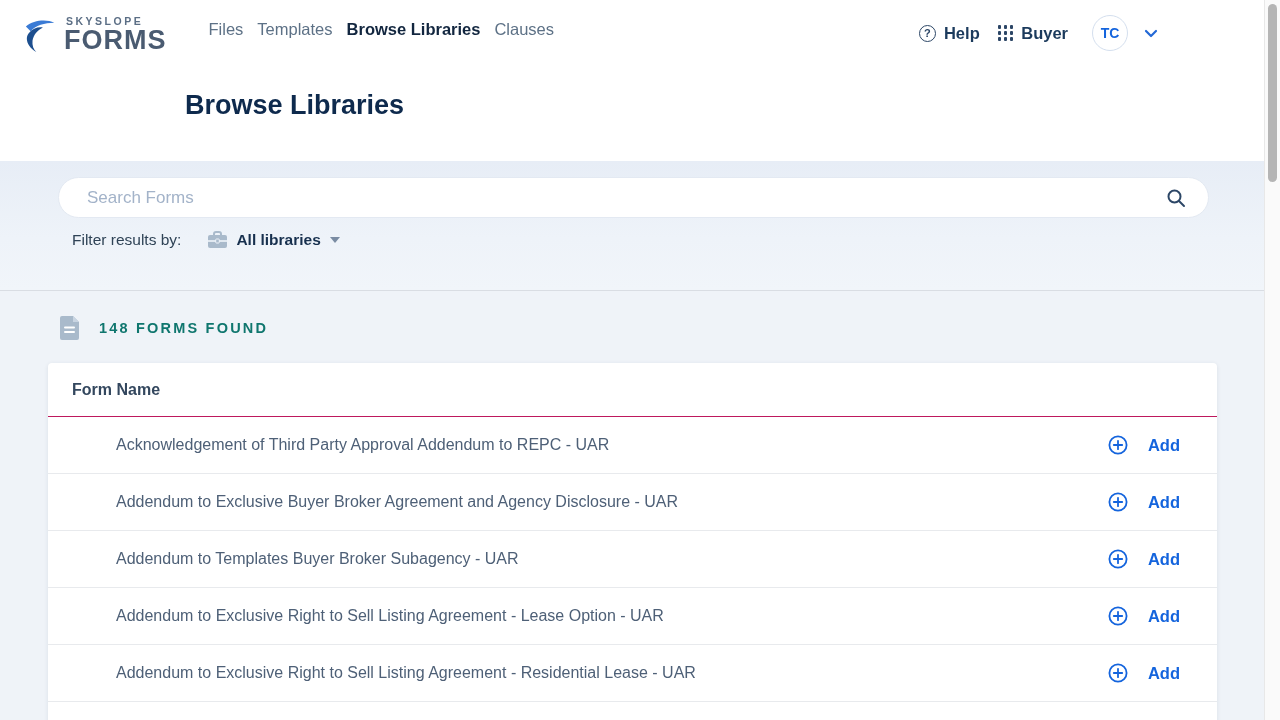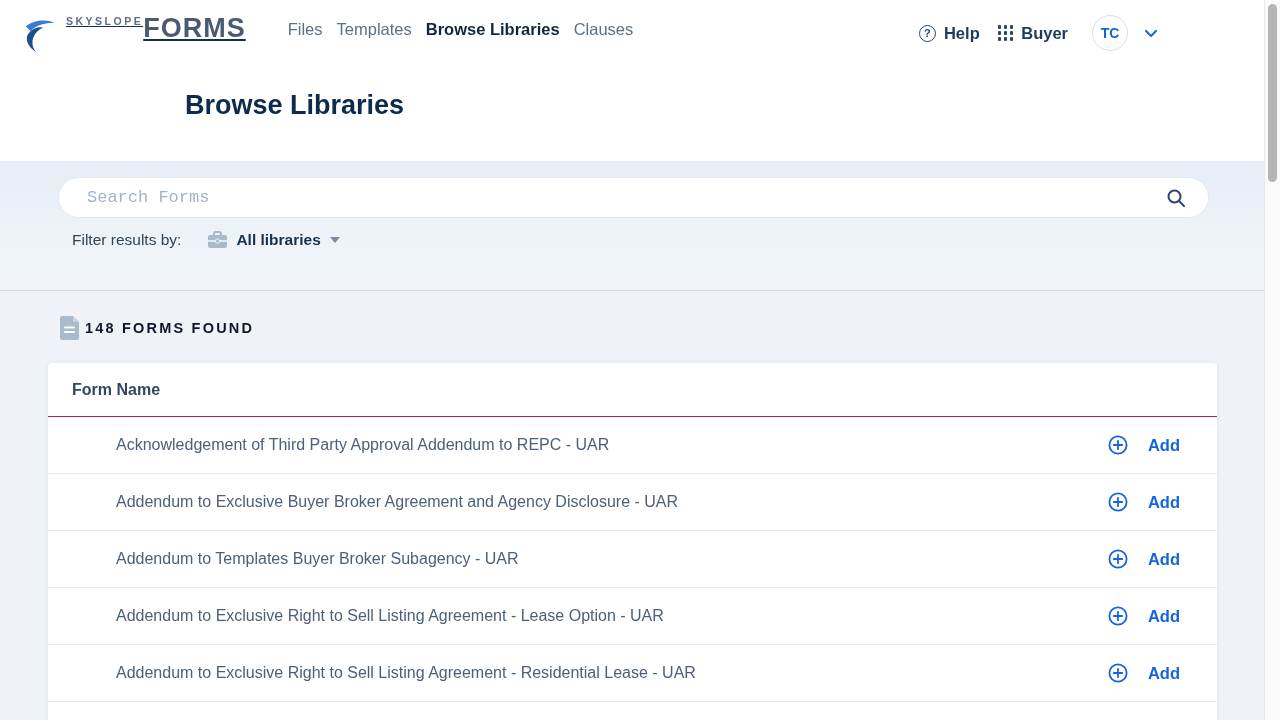--- a/index.html
+++ b/index.html
@@ -16,21 +16,21 @@
     position: absolute; top: 0; left: 0;
     width: 1264px; height: 161px;
     background: #ffffff;
   }
   .topbar {
     position: absolute; top: 0; left: 0; right: 0; height: 68px;
     display: flex; align-items: center;
   }
   .brand { display: flex; align-items: flex-start; margin-left: 22px; cursor: pointer; }
   .brand-icon { width: 38px; height: 34px; margin-top: 4px; }
-  .brand-text { display: flex; margin-left: 4px; text-decoration: underline; }
+  .brand-text { display: flex; flex-direction: column; margin-left: 4px; }
   .brand-top {
     font-size: 10.5px; font-weight: bold; letter-spacing: 2.5px;
     color: #5b6e85; margin-left: 2px;
   }
   .brand-bottom {
     font-size: 27px; font-weight: bold; letter-spacing: 1px;
     color: #4a5b71; line-height: 26px;
   }
 
   .main-nav { display: flex; align-items: center; gap: 14px; margin-left: 42px; margin-top: -9px; }
@@ -69,43 +69,43 @@
     border-bottom: 1px solid #d9dde3;
   }
   .search-pill {
     position: absolute; left: 58px; top: 16px; width: 1151px; height: 41px;
     background: #ffffff; border: 1px solid #e3e9f2; border-radius: 21px;
     display: flex; align-items: center;
   }
   .search-input {
     flex: 1; height: 100%; border: none; outline: none; background: transparent;
     padding-left: 28px; font-size: 17px; color: #33475e;
-    font-family: Liberation Mono, monospace;
+    font-family: Liberation Sans, sans-serif;
   }
   .search-input::placeholder { color: #a3b3c9; opacity: 1; }
   .search-icon-btn { border: none; background: none; cursor: pointer; padding: 0 22px 0 6px; display: flex; }
 
   .filter-row { position: absolute; left: 72px; top: 69px; display: flex; align-items: center; }
   .filter-label { font-size: 15.5px; color: #2f4356; }
   .briefcase-icon { margin-left: 26px; display: flex; }
   .filter-select { display: flex; align-items: center; margin-left: 8px; cursor: pointer; }
   .filter-value { font-size: 15.5px; font-weight: bold; color: #17304e; }
   .caret-down {
     width: 0; height: 0; margin-left: 9px;
     border-left: 5px solid transparent; border-right: 5px solid transparent;
     border-top: 6px solid #7a8ca3;
   }
 
   
   .results-area { position: absolute; top: 292px; left: 0; width: 1264px; height: 428px; }
   .found-row { position: absolute; left: 60px; top: 24px; display: flex; align-items: center; }
   .doc-icon { display: flex; }
   .found-label {
-    margin-left: 6px; font-size: 14.5px; font-weight: bold;
-    letter-spacing: 2.2px; color: #0f172a;
+    margin-left: 20px; font-size: 14.5px; font-weight: bold;
+    letter-spacing: 2.2px; color: #0f766e;
   }
 
   .forms-card {
     position: absolute; left: 48px; top: 71px; width: 1169px; height: 400px;
     background: #ffffff; border-radius: 4px 4px 0 0;
     box-shadow: 0 1px 4px rgba(30, 50, 80, 0.10);
   }
   .card-header {
     height: 54px; display: flex; align-items: center;
     padding-left: 24px; border-bottom: 1px solid #be185d;

